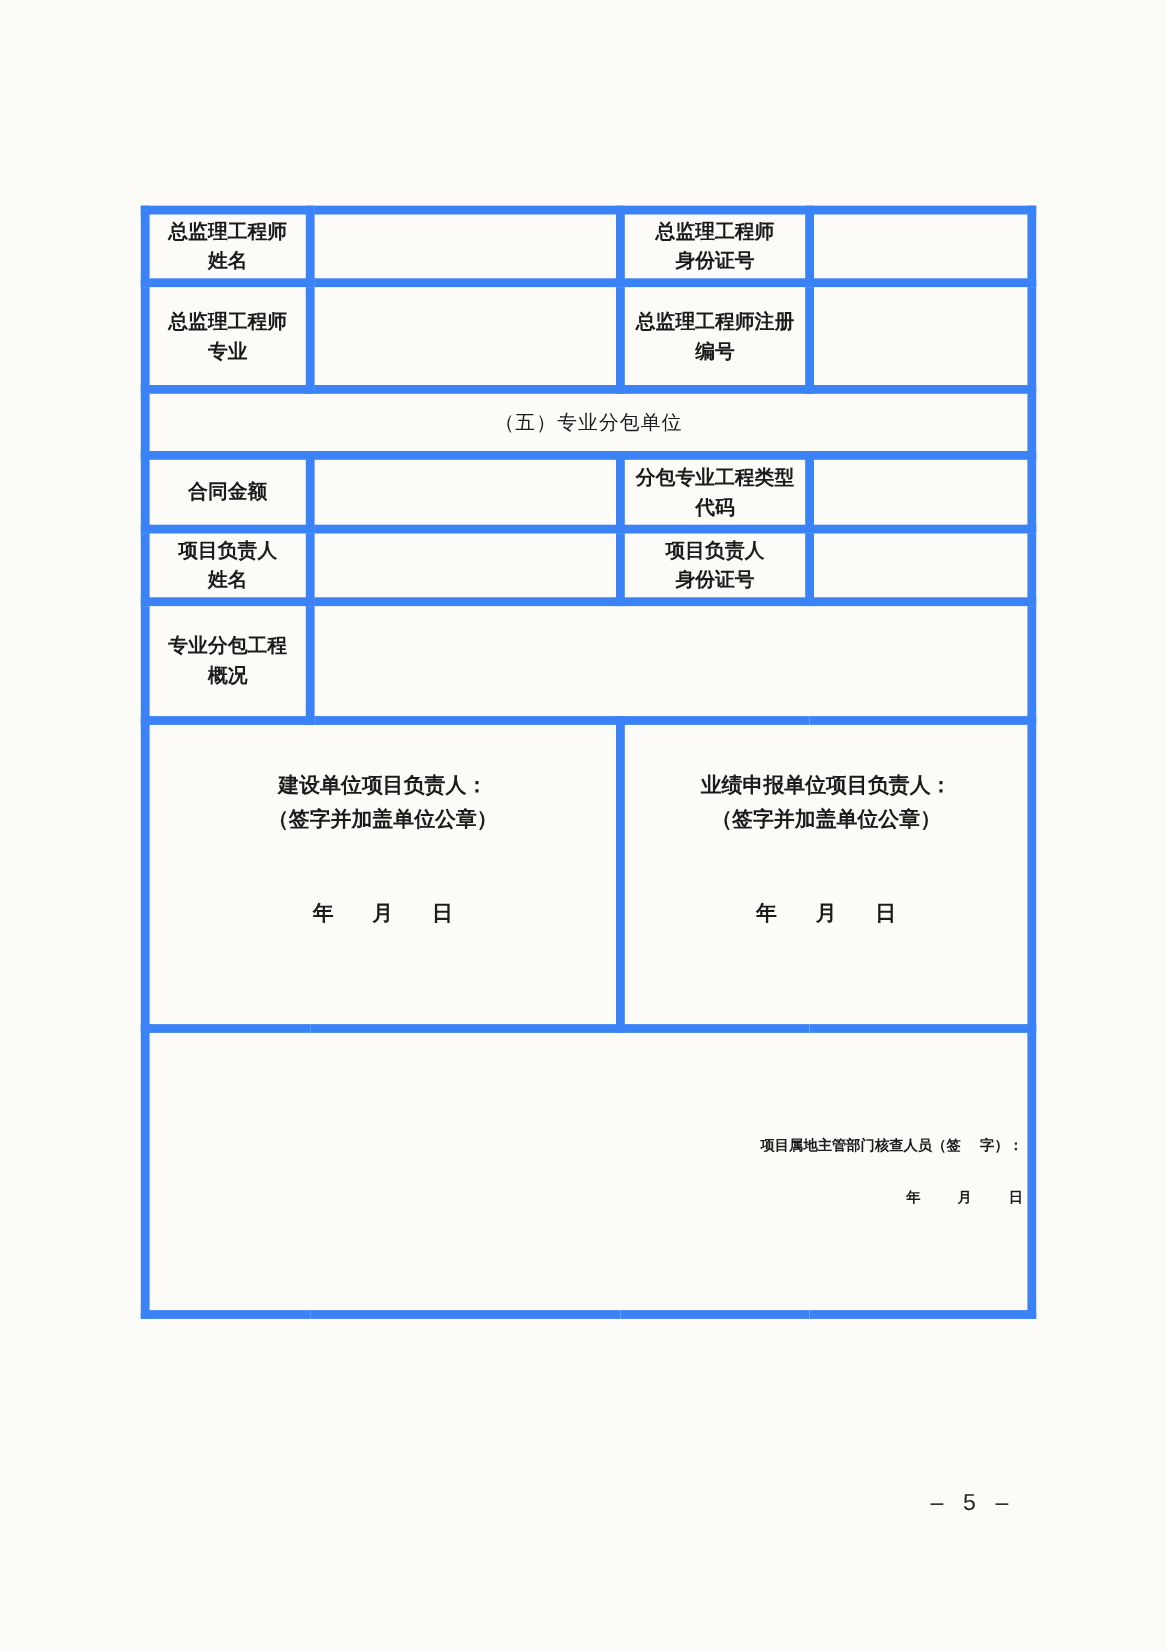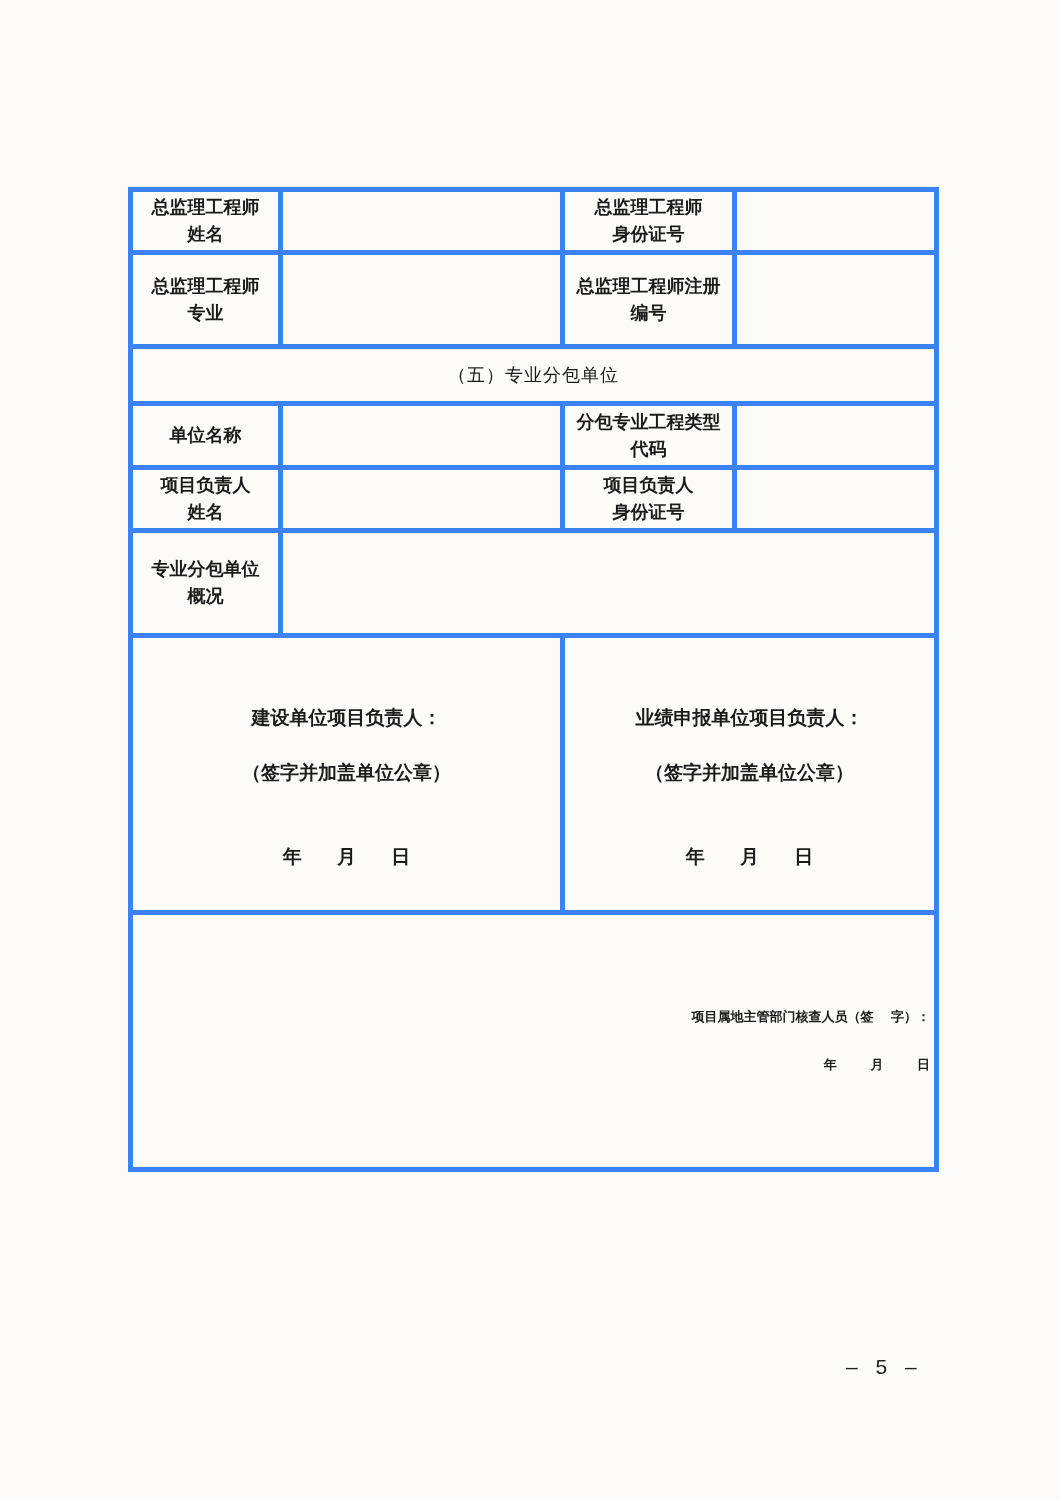--- a/index.html
+++ b/index.html
@@ -13,21 +13,21 @@
   }
   .sheet{position:absolute;inset:0;}
   table.form-table{
     position:absolute;left:128px;top:187px;
     width:806px;
     border-collapse:collapse;
     table-layout:fixed;
     border:3px solid #191919;
   }
   .form-table td{
-    border:5px solid #3b82f6;
+    border:8px solid #3b82f6;
     padding:2px 4px;
     background:transparent;
   }
   col.c1{width:150px}
   col.c2{width:282px}
   col.c3{width:172px}
   col.c4{width:202px}
   td.label{
     text-align:center;
     vertical-align:middle;
@@ -55,21 +55,21 @@
   tr.r9 td{height:96px}
   tr.r10 td{height:230px}
   tr.r11 td{height:248px}
   td.sig{
     vertical-align:top;
     text-align:center;
     padding-top:40px;
     font-weight:700;
     font-size:19px;
   }
-  .sig-head div{line-height:31px;margin-top:24px;}
+  .sig-head div{line-height:31px;}
   .sig-date{
     margin-top:56px;
     font-weight:700;
     font-size:19px;
     word-spacing:30px;
   }
   td.check{
     vertical-align:middle;
     text-align:right;
     font-weight:700;
@@ -120,41 +120,41 @@
       <td class="label">总监理工程师注册
 编号</td>
       <td class="value"></td>
     </tr>
 
     <tr class="r3">
       <td class="section" colspan="4">（五）专业分包单位</td>
     </tr>
 
     <tr class="r4">
-      <td class="label">单位名称</td>
+      <td class="label">合同金额</td>
       <td class="value"></td>
       <td class="label">分包专业工程类型
 代码</td>
       <td class="value"></td>
     </tr>
 
 
     <tr class="r6">
       <td class="label">项目负责人
 姓名</td>
       <td class="value"></td>
       <td class="label">项目负责人
 身份证号</td>
       <td class="value"></td>
     </tr>
 
 
 
     <tr class="r9">
-      <td class="label">专业分包单位
+      <td class="label">专业分包工程
 概况</td>
       <td class="value" colspan="3"></td>
     </tr>
 
     <tr class="r10">
       <td class="sig" colspan="2">
         <div class="sig-head">
           <div>建设单位项目负责人：</div>
           <div>（签字并加盖单位公章）</div>
         </div>

